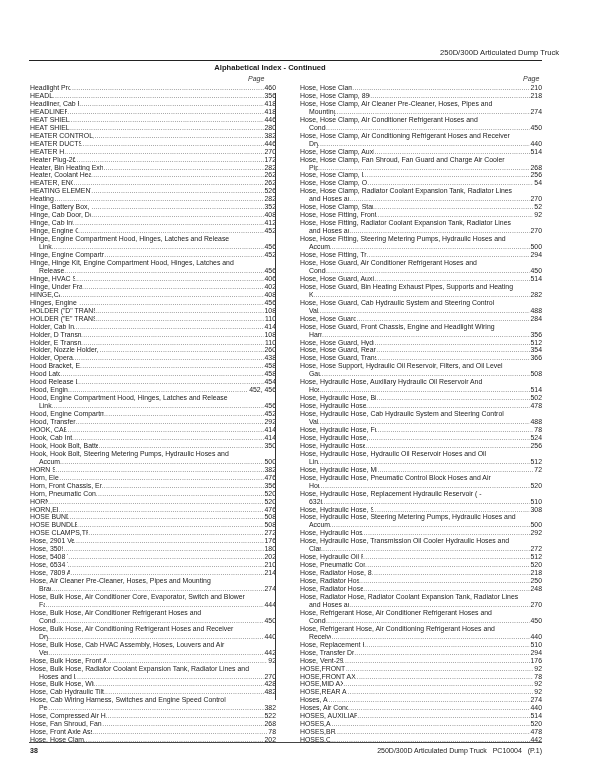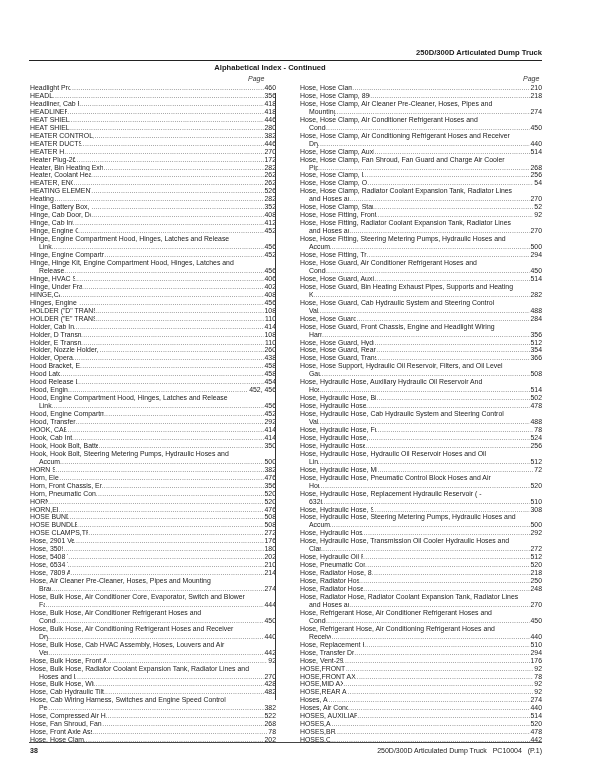--- a/index.html
+++ b/index.html
@@ -1,18 +1,18 @@
 <!DOCTYPE html>
 <html><head>
 <meta charset="utf-8">
 <style>
   html, body { margin:0; padding:0; background:#ffffff; }
   body { width:600px; height:776px; position:relative; overflow:hidden;
          font-family:"Liberation Sans", sans-serif; color:#1a1a1a; }
-  .hdr-title { position:absolute; right:58px; top:48px; font-size:7.6px; font-weight:bold; }
+  .hdr-title { position:absolute; right:41px; top:48px; font-size:7.6px; font-weight:normal; }
   .hdr-rule { position:absolute; left:29px; right:58px; top:60px; height:0; border-top:1.2px solid #222; }
   .sec-title { position:absolute; left:0; width:540px; top:63px; text-align:center; font-size:7.6px; font-weight:bold; }
   .page-lbl { position:absolute; top:75px; font-size:7px; font-style:italic; color:#333; }
   .col { position:absolute; top:84px; width:246px; font-size:6.9px; line-height:7.95px; }
   .col.left { left:30px; }
   .col.right { left:300px; width:242px; }
   .vdiv { position:absolute; left:275px; top:93px; width:0; height:607px; border-left:1.2px solid #333; }
   .entry { position:relative; }
   .entry .line { display:flex; }
   .entry .line .t { white-space:nowrap; overflow:hidden; flex:0 1 auto; }

